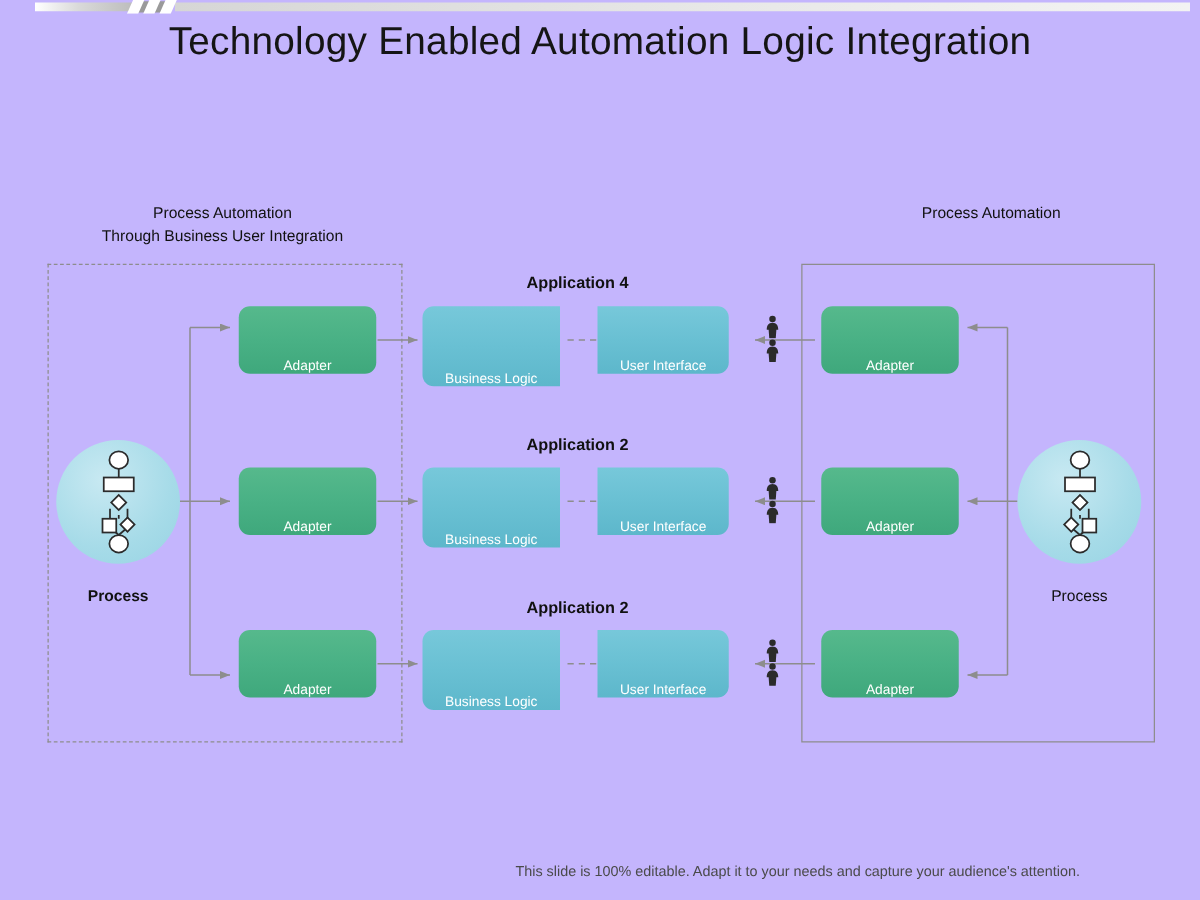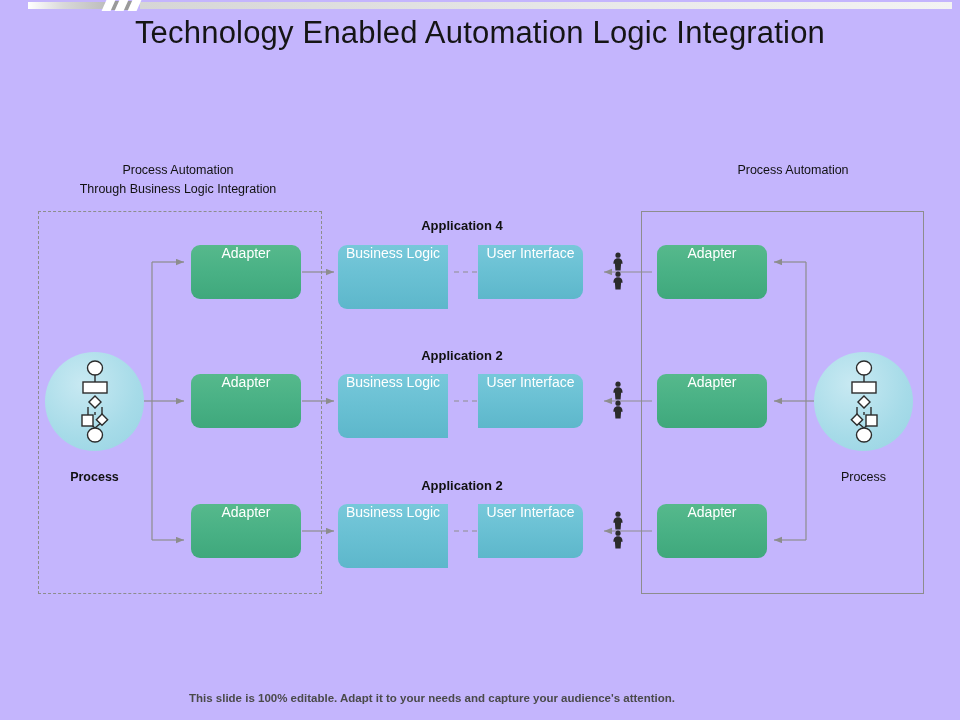--- a/index.html
+++ b/index.html
@@ -76,22 +76,22 @@
   .proc-label{
     position:absolute;top:118px;width:99px;text-align:center;
     font-size:12.5px;color:#111;
   }
   .proc-label.bold{font-weight:bold;}
   .flow-ico{position:absolute;left:50%;top:50%;transform:translate(-50%,-50%);}
 
   
   .box{
     position:absolute;
-    display:flex;align-items:flex-start;justify-content:center;
-    color:#ffffff;font-size:14px;
+    display:flex;align-items:flex-end;justify-content:center;
+    color:#ffffff;font-size:11px;
     box-sizing:border-box;
     text-align:center;
   }
   .box.adapter{
     width:110px;height:54px;border-radius:9px;
     background:linear-gradient(to bottom,#56b98c 0%,#49b185 50%,#3fa87c 100%);
   }
   .box.bl{
     width:110px;height:64px;border-radius:9px 0 0 9px;
     background:linear-gradient(to bottom,#77c8da 0%,#69c0d3 50%,#5db7cb 100%);
@@ -109,22 +109,22 @@
 
   
   #wires{position:absolute;left:0;top:0;width:960px;height:720px;pointer-events:none;}
 
   
   .people{position:absolute;width:20px;}
   .people .pr{display:block;}
 
   
   .footer{
-    position:absolute;left:0;top:692px;width:864px;text-align:center;
-    font-size:11.5px;color:#4a4a4a;font-weight:bold;
+    position:absolute;left:0;top:692px;width:864px;text-align:right;
+    font-size:11.5px;color:#4a4a4a;
   }
 </style>
 </head>
 <body>
 
 <div id="slide">
 
   <div class="topbar">
     <div class="seg-left"></div>
     <div class="seg-right"></div>
@@ -132,21 +132,21 @@
     <div class="blk y"></div>
     <div class="slash a"></div>
     <div class="slash b"></div>
     <div class="slash c"></div>
   </div>
 
   <div class="slide-title">Technology Enabled Automation Logic Integration</div>
 
   <div class="sec-head" id="head-left">
     <div>Process Automation</div>
-    <div>Through Business Logic Integration</div>
+    <div>Through Business User Integration</div>
   </div>
   <div class="sec-head" id="head-right">
     <div>Process Automation</div>
   </div>
 
   <div class="panel" id="panel-left"></div>
   <div class="panel" id="panel-right"></div>
 
   <svg id="wires" viewBox="0 0 960 720" xmlns="http://www.w3.org/2000/svg">
     <defs>

